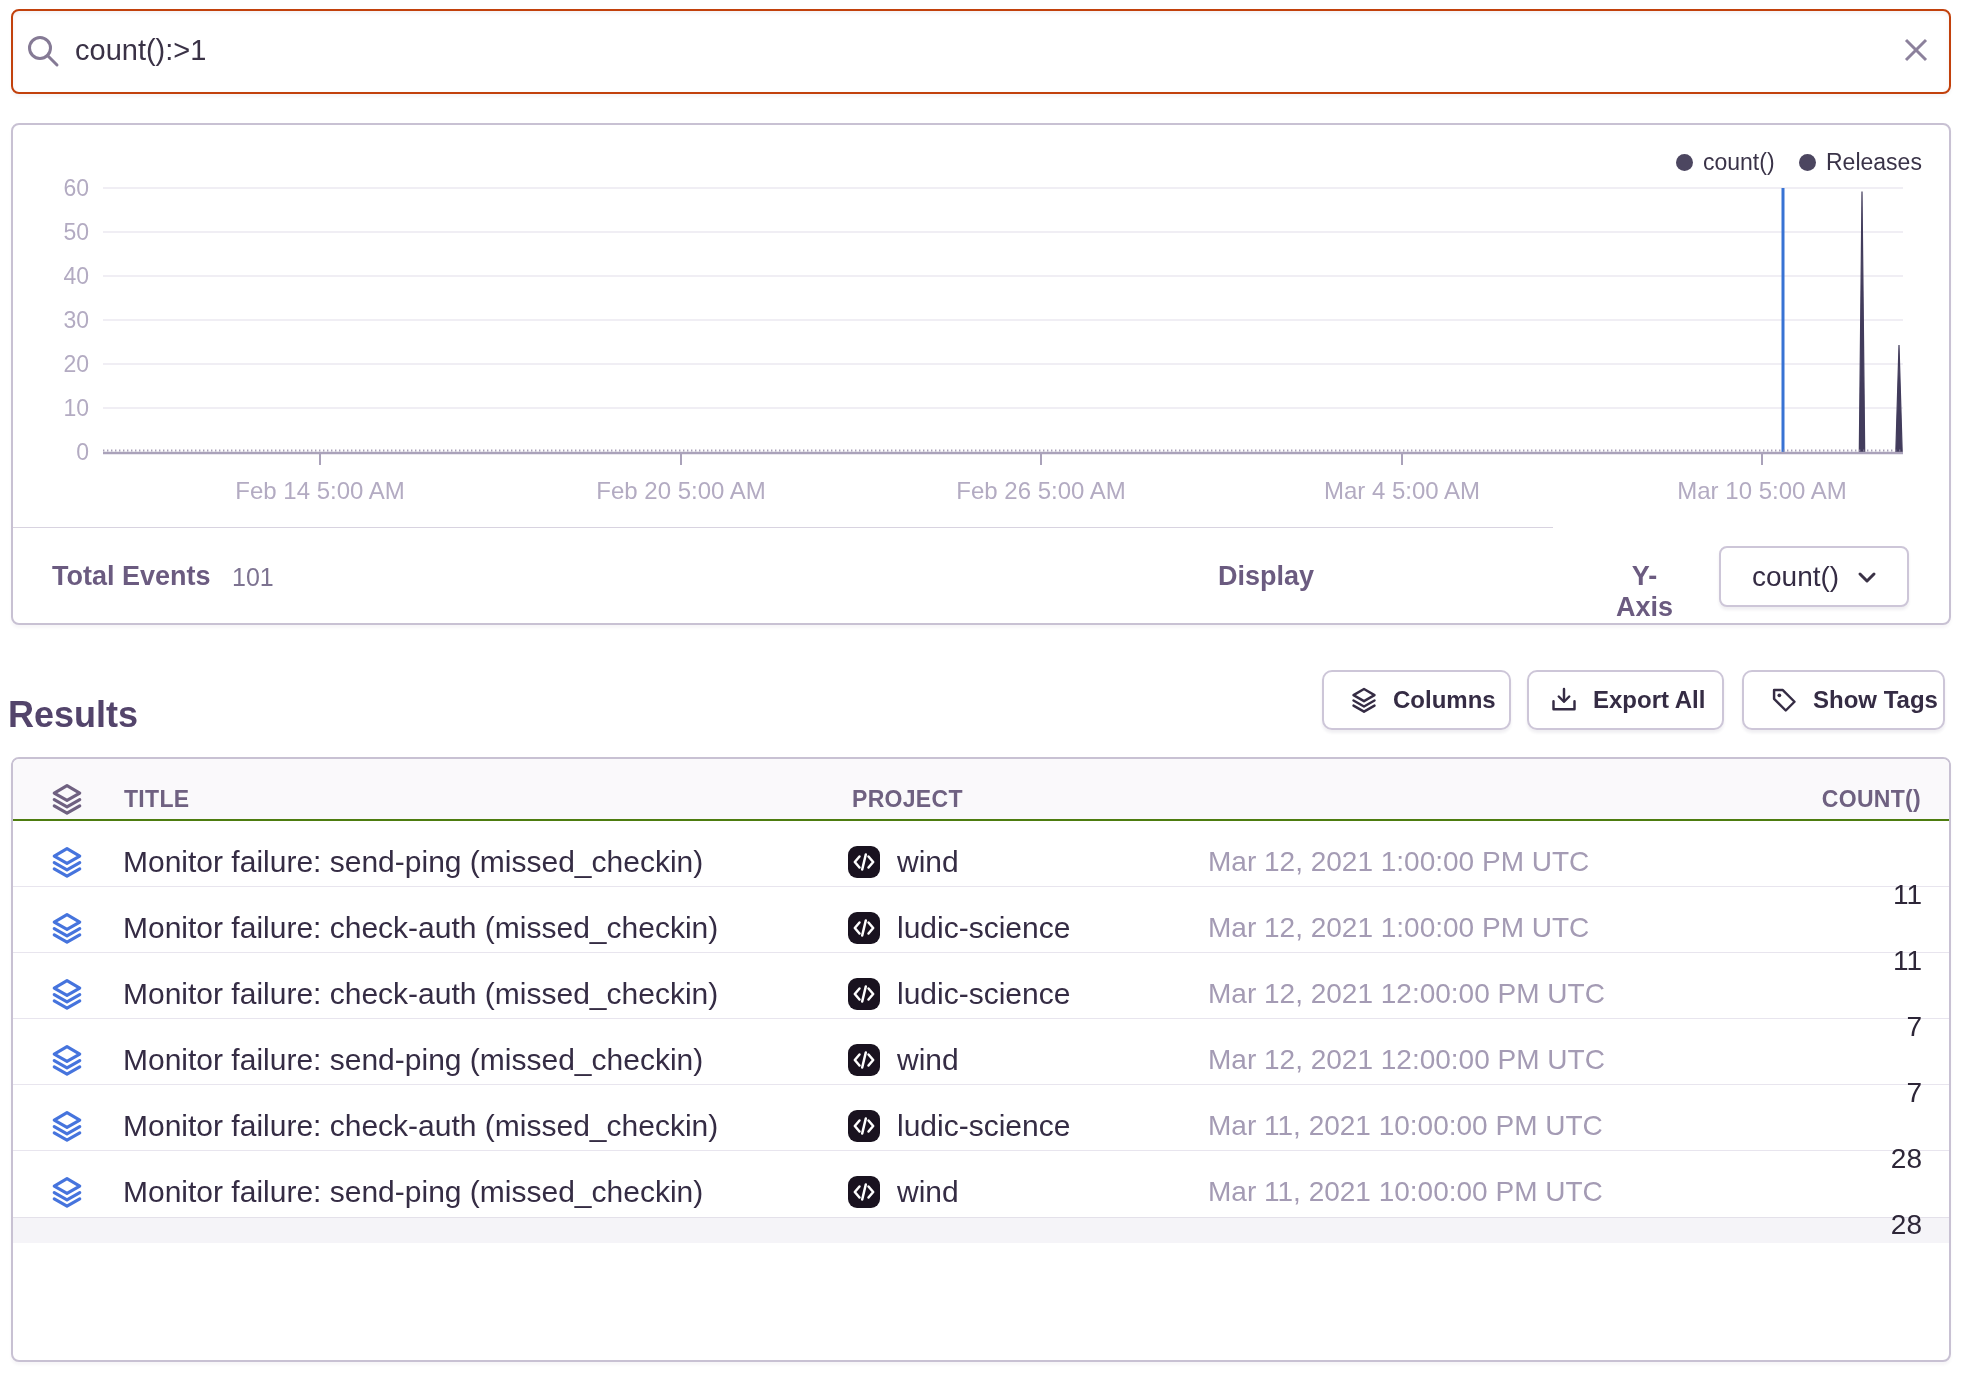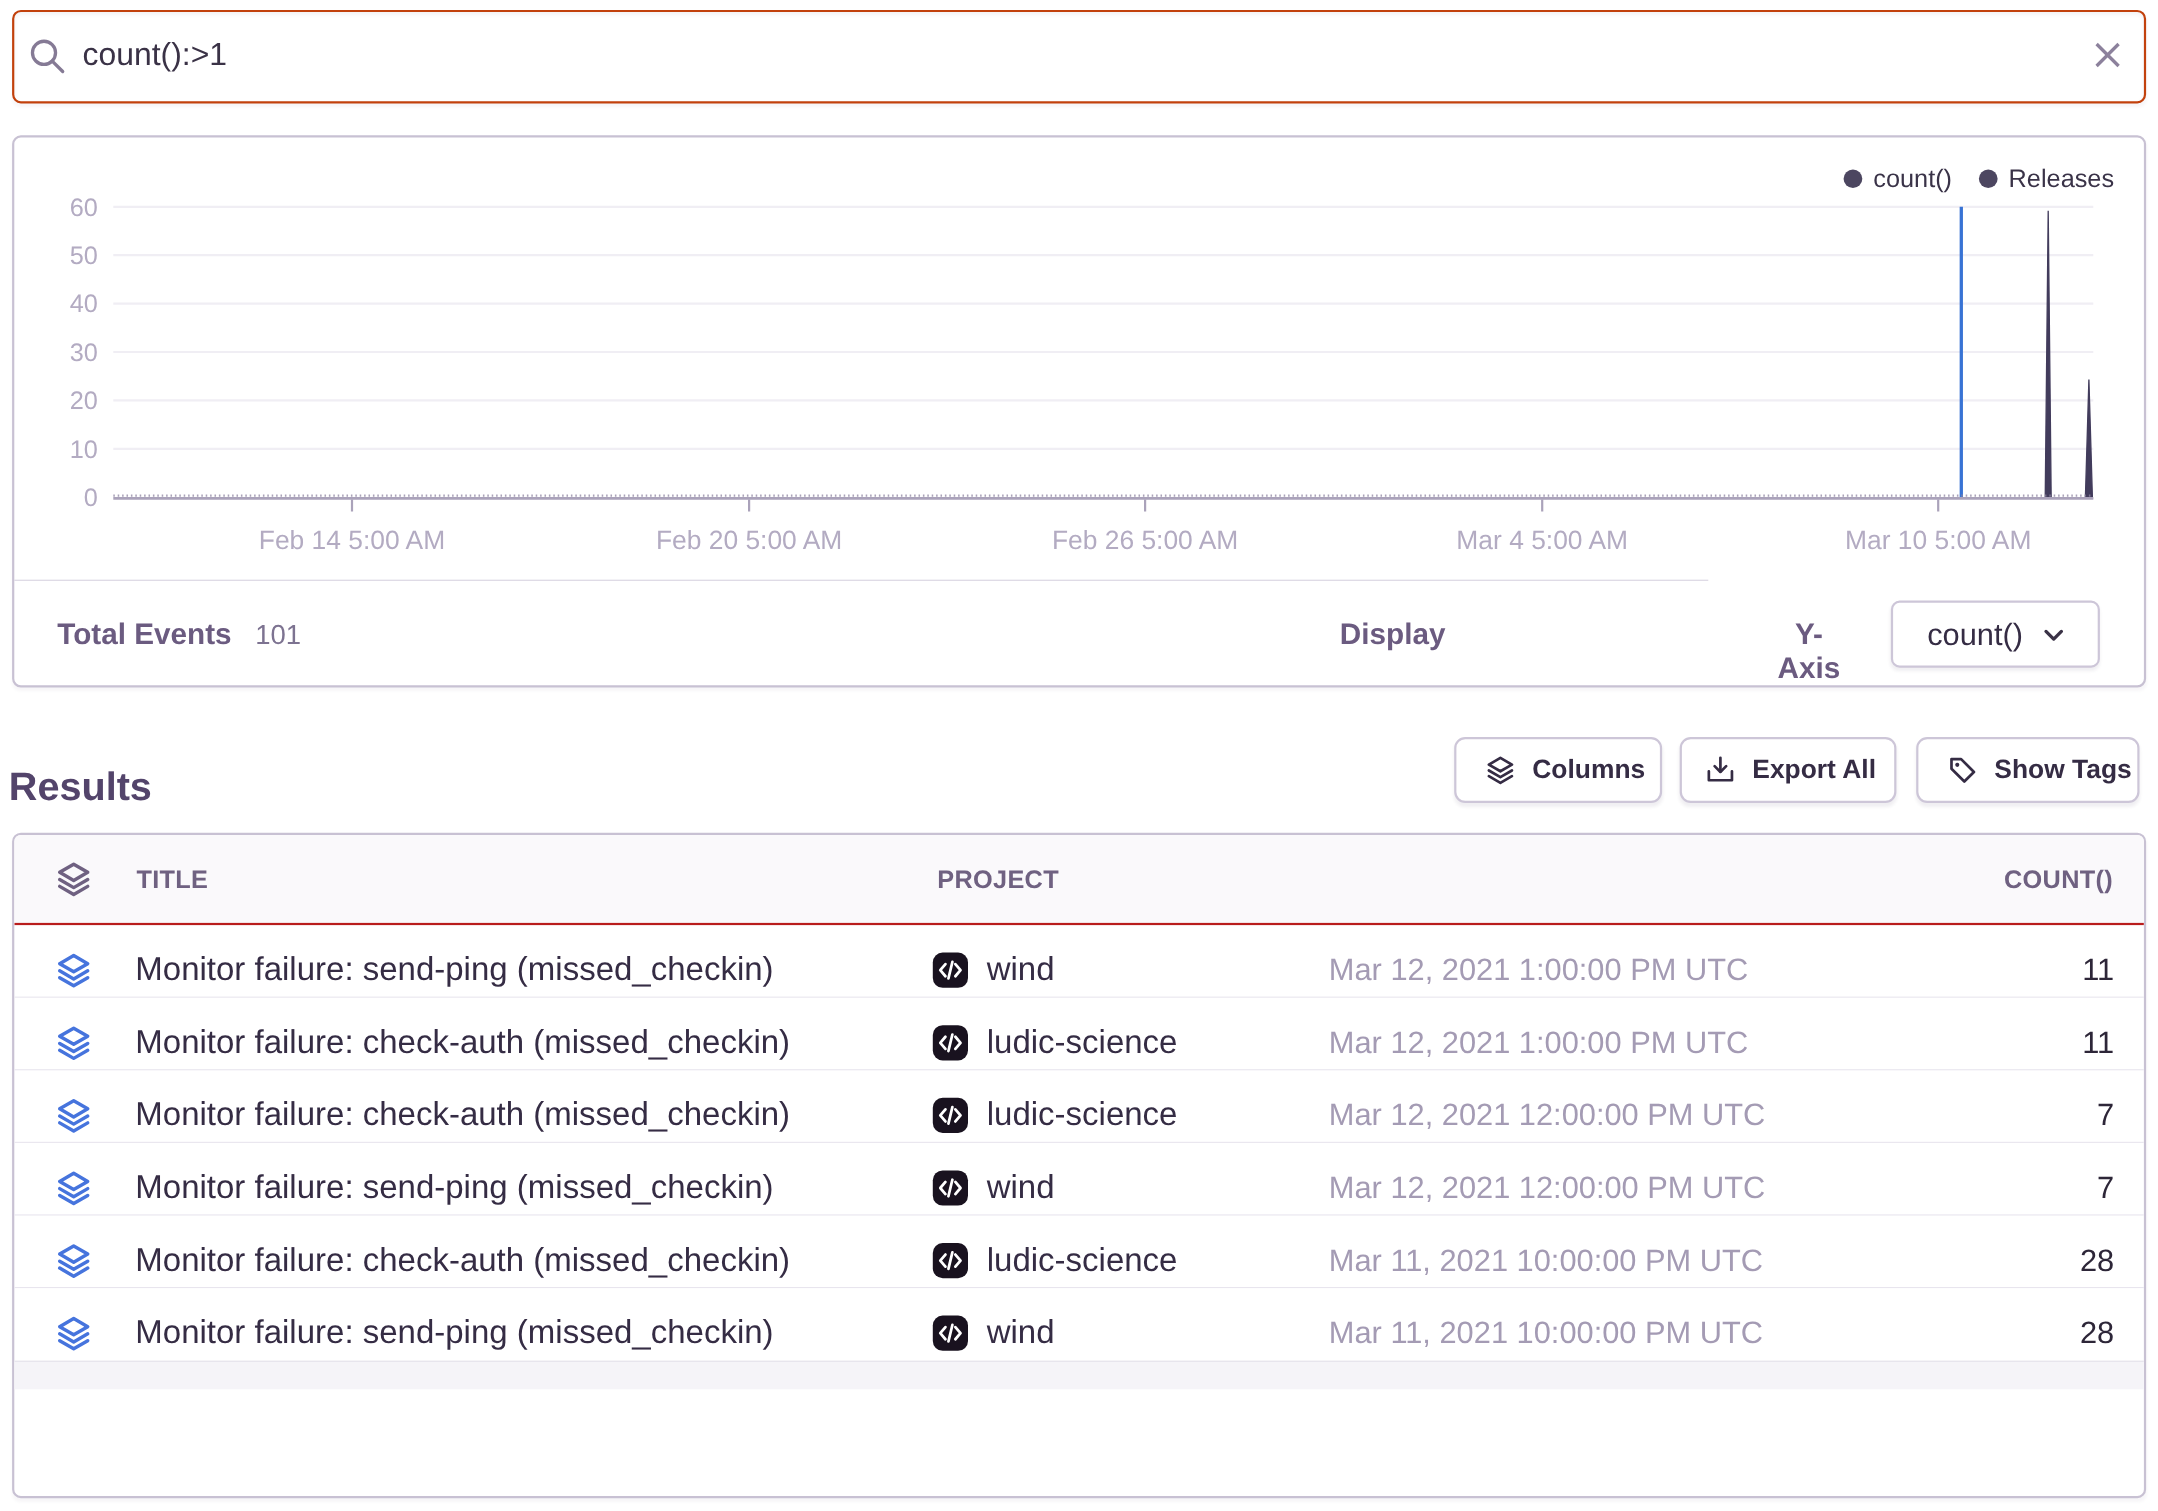--- a/index.html
+++ b/index.html
@@ -35,27 +35,27 @@
   
   .results { left:8px; top:694px; font-size:36px; font-weight:bold; color:#53446b; }
   .btn { position:absolute; top:670px; height:60px; background:#fff; border:2px solid #cdc6d8; border-radius:10px;
     box-shadow:0 3px 3px rgba(45,35,65,.07); font-size:24px; font-weight:bold; color:#352c44;
     display:flex; align-items:center; white-space:nowrap; }
   .btn svg { margin-right:15px; }
 
   
   .tablepanel { left:11px; top:757px; width:1940px; height:605px; background:#fff;
     border:2px solid #c8c1d3; border-radius:8px; overflow:hidden; box-shadow:0 3px 3px rgba(45,35,65,.04); }
-  .thead { height:82px; background:#faf9fb; border-bottom:2px solid #b91c1c; position:relative; }
+  .thead { height:62px; background:#faf9fb; border-bottom:2px solid #4d7c0f; position:relative; }
   .th { position:absolute; top:0; height:80px; display:flex; align-items:center;
         font-size:23px; font-weight:bold; color:#6f6181; letter-spacing:0.3px; }
   .trow { height:66px; border-bottom:1px solid #e8e5ee; position:relative; }
   .td { position:absolute; top:0; height:81px; display:flex; align-items:center; font-size:30px; color:#352c44; }
   .td.time { color:#a49bb4; font-size:28px; }
-  .td.num { font-size:28px; color:#2d2638; }
+  .td.num { font-size:28px; color:#2d2638;margin-top:33px; }
   .badge { width:32px; height:32px; border-radius:9px; background:#19121f; display:flex; align-items:center; justify-content:center; margin-right:17px; }
   .tfoot { height:26px; background:#f5f4f8; border-top:1px solid #e4e1ea; }
 </style>
 </head>
 <body>
 
 <div class="abs search">
   <svg class="abs mag" width="50" height="58" viewBox="0 0 50 58">
     <circle cx="21" cy="37" r="10.5" fill="none" stroke="#857a95" stroke-width="3"></circle>
     <line x1="28.5" y1="44.5" x2="38" y2="54" stroke="#857a95" stroke-width="3" stroke-linecap="round"></line>

